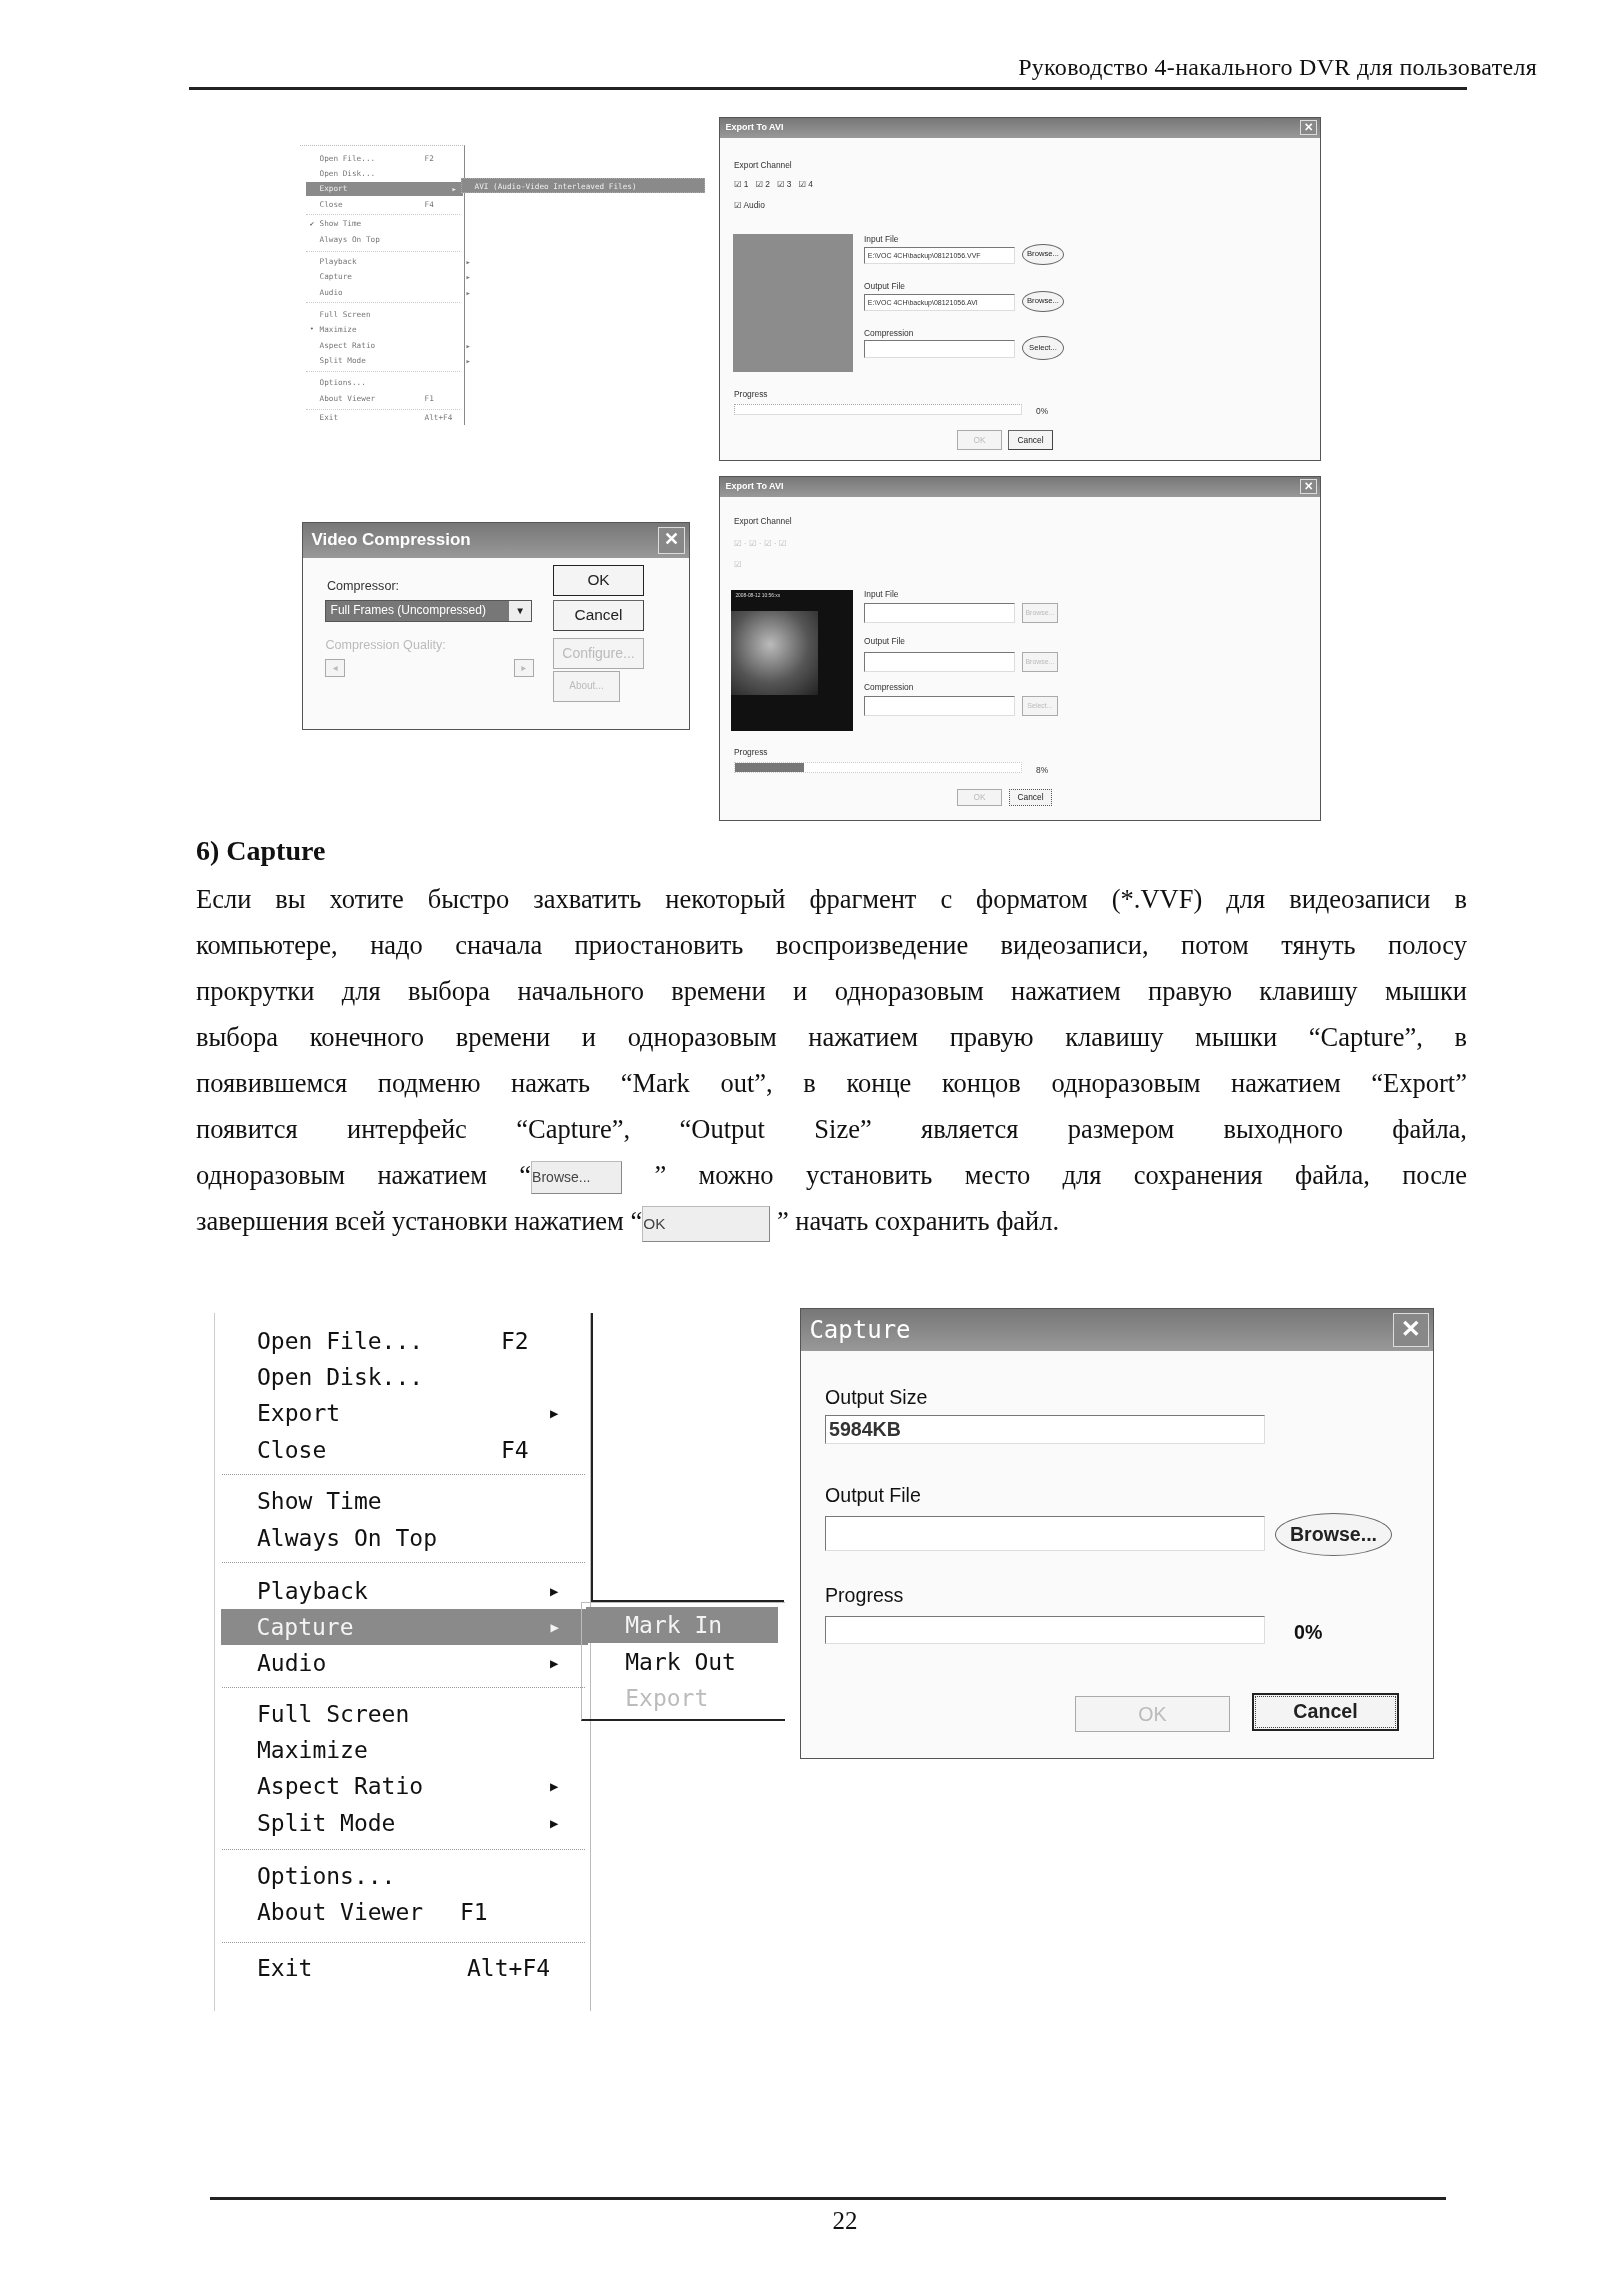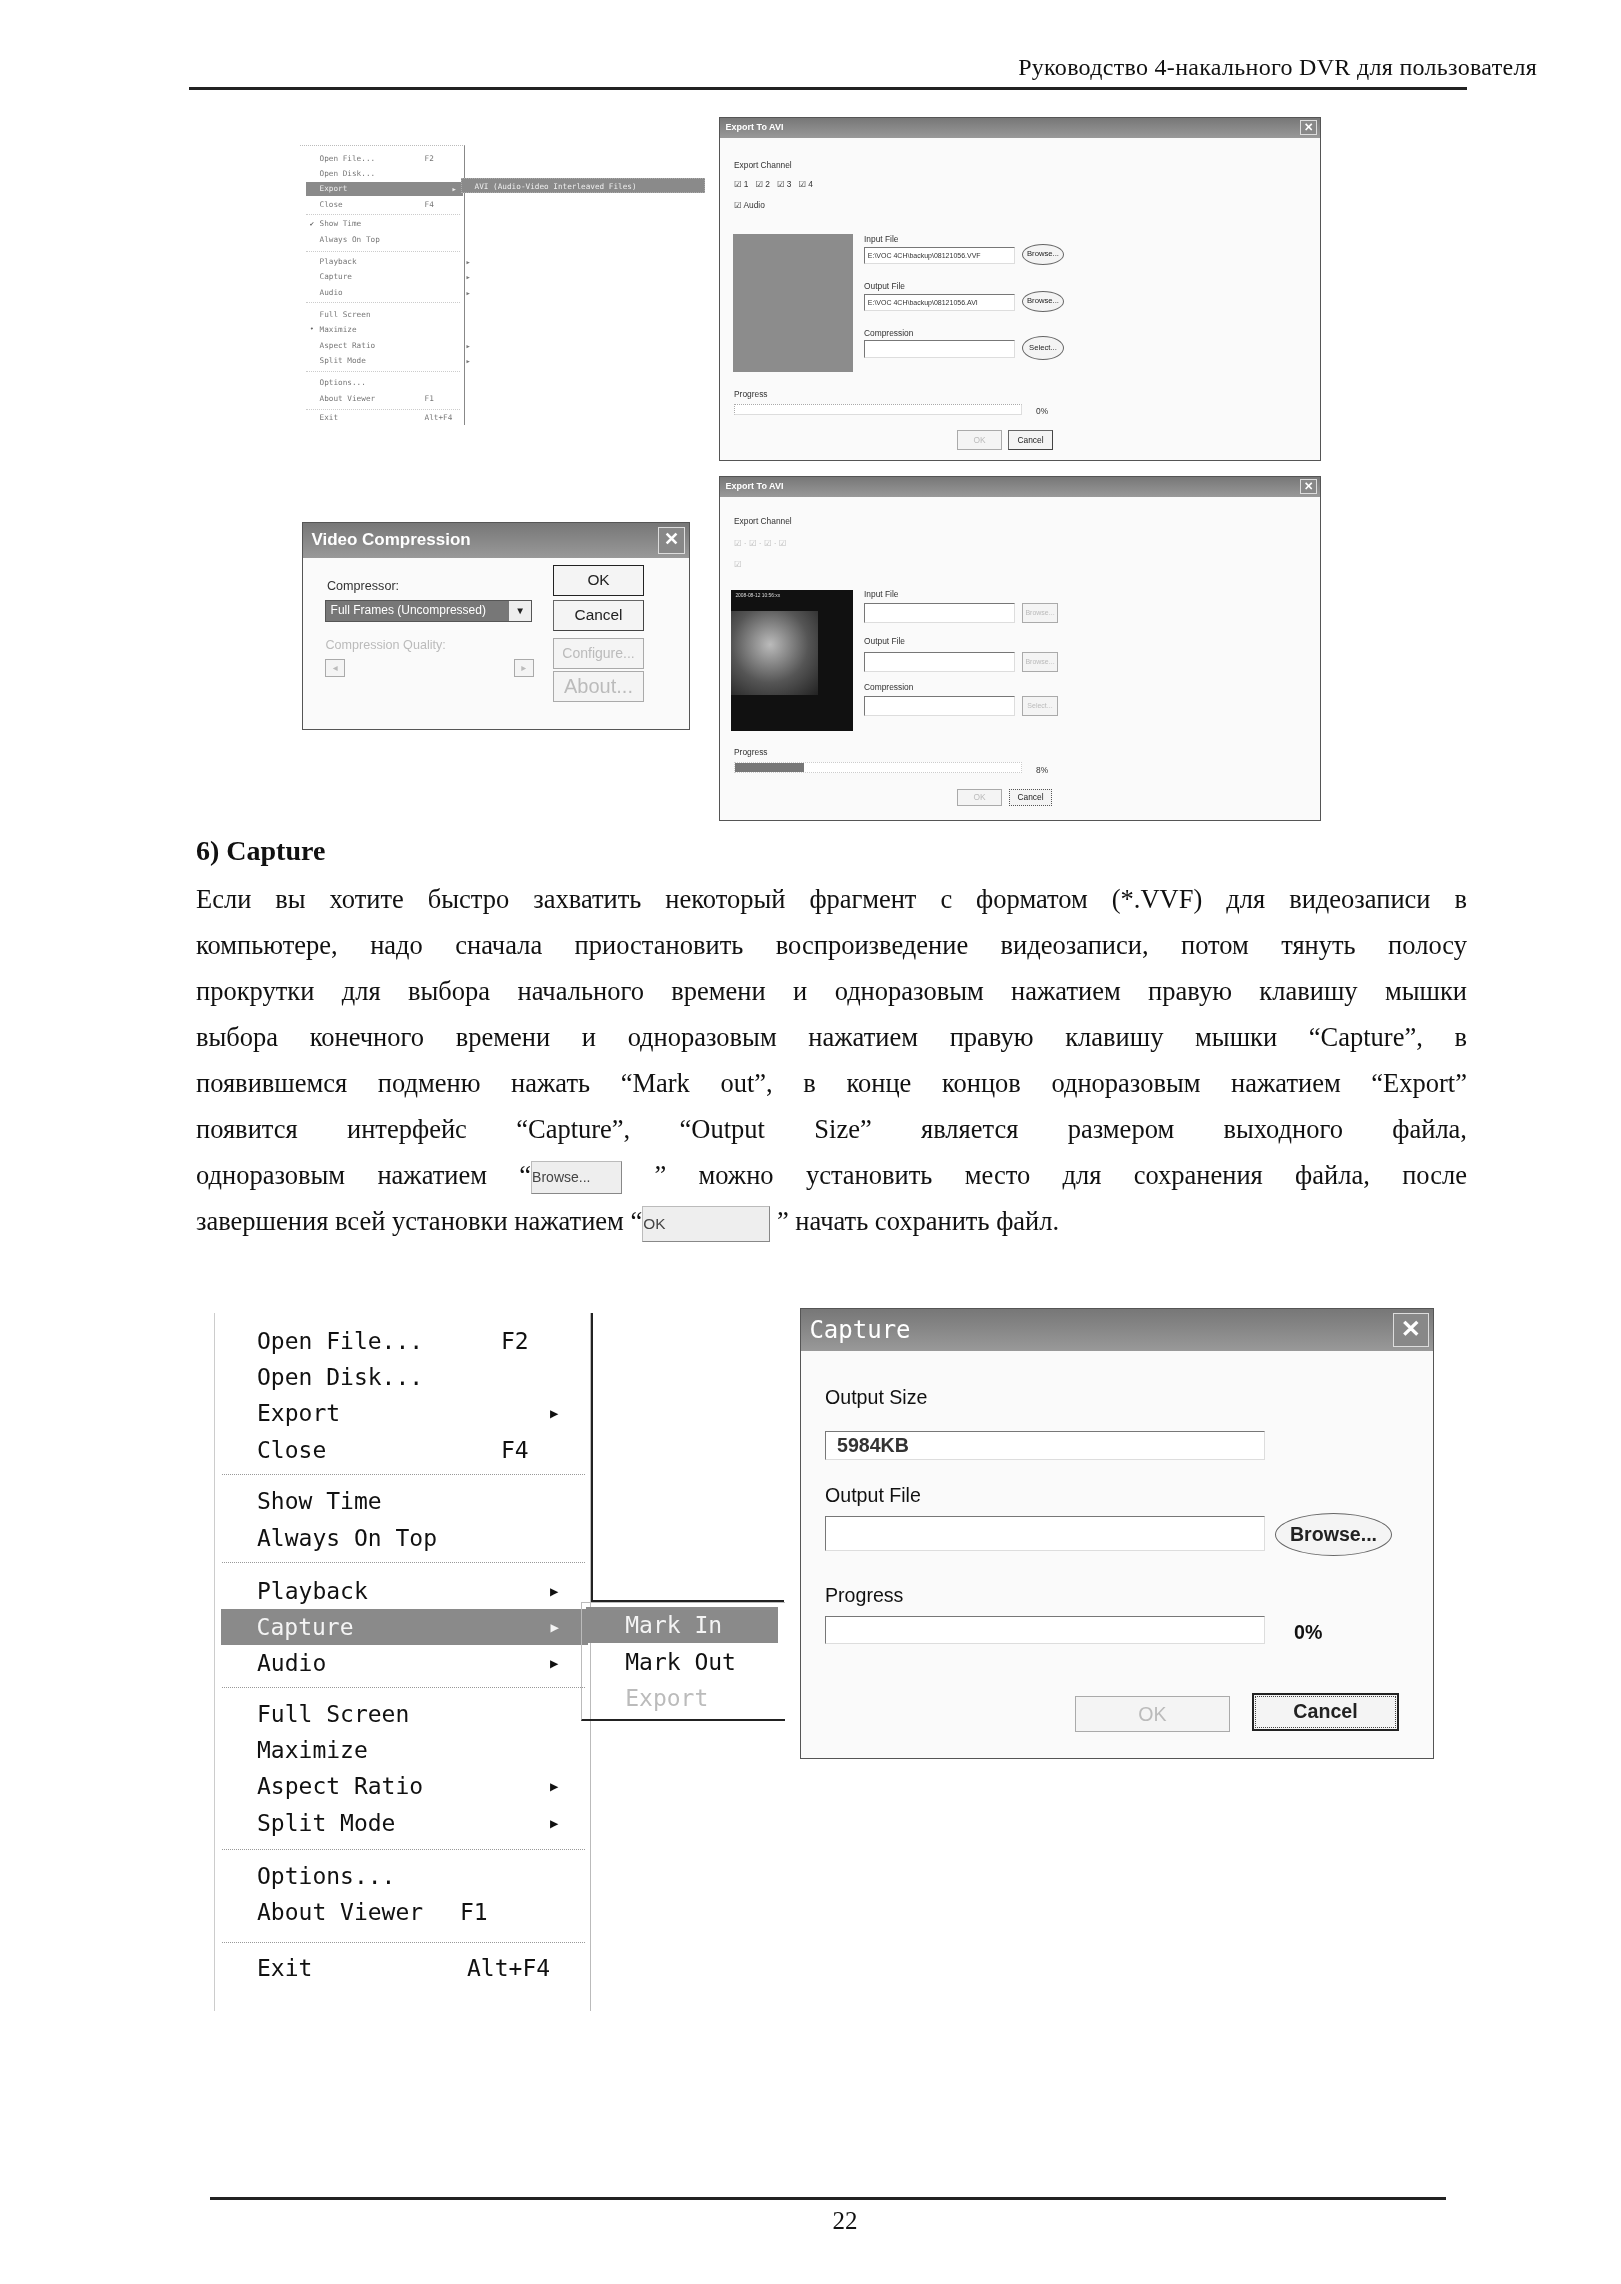--- a/index.html
+++ b/index.html
@@ -161,21 +161,21 @@
   <div class="select" style="left:22.4px;top:77px;width:207px;height:22.4px;line-height:19.6px;padding-left:4.2px;font-size:12px">
     <span>Full Frames (Uncompressed)</span>
     <span class="dd">▼</span>
   </div>
   <div class="lbl dim" style="left:22.4px;top:115px">Compression Quality:</div>
   <div class="btn dis" style="left:22.4px;top:136px;width:19.6px;height:18px;line-height:15.4px;font-size:9.8px">◂</div>
   <div class="btn dis" style="left:211px;top:136px;width:19.6px;height:18px;line-height:15.4px;font-size:9.8px">▸</div>
   <div class="btn" style="left:250px;top:42px;width:91px;height:31px;line-height:28px;border:1.4px solid #222;font-size:15.4px">OK</div>
   <div class="btn" style="left:250px;top:77px;width:91px;height:31px;line-height:28px;font-size:15.4px">Cancel</div>
   <div class="btn dis" style="left:250px;top:115px;width:91px;height:31px;line-height:28px;font-size:14px">Configure...</div>
-  <div class="btn dis" style="left:250px;top:148px;width:91px;height:31px;line-height:28px;font-size:20px">About...</div>
+  <div class="btn dis" style="left:250px;top:148px;width:67px;height:31px;line-height:28px;font-size:10px">About...</div>
 </div>
 
 <div class="dlg exp2">
   <div class="tbar"><span>Export To AVI</span></div>
   <div class="xbtn">✕</div>
   <div class="lbl" style="left:14px;top:39px">Export Channel</div>
   <div class="lbl dim" style="left:14px;top:61px">☑ · ☑ · ☑ · ☑</div>
   <div class="lbl dim" style="left:14px;top:82px">☑</div>
   <div class="video" style="left:11.2px;top:113px;width:122px;height:141px">
     <div class="scene"></div>
@@ -244,21 +244,21 @@
 <div class="abs bsub">
   <div class="it hl" style="top:4.2px">Mark In</div>
   <div class="it" style="top:41px">Mark Out</div>
   <div class="it dis" style="top:77px">Export</div>
 </div>
 
 <div class="dlg cap">
   <div class="tbar"><span>Capture</span></div>
   <div class="xbtn">✕</div>
   <div class="lbl" style="left:24px;top:77px">Output Size</div>
-  <div class="field" style="left:24px;top:122px;width:440px;height:29px;line-height:26.5px;padding-left:11px">5984KB</div>
+  <div class="field" style="left:24px;top:106px;width:440px;height:29px;line-height:26.5px;padding-left:3px">5984KB</div>
   <div class="lbl" style="left:24px;top:175px">Output File</div>
   <div class="field" style="left:24px;top:207px;width:440px;height:35px"></div>
   <div class="btn oval" style="left:474px;top:204px;width:117px;height:43px;line-height:41px;font-weight:bold">Browse...</div>
   <div class="lbl" style="left:24px;top:275px">Progress</div>
   <div class="field" style="left:24px;top:307px;width:440px;height:28px"></div>
   <div class="lbl" style="left:493px;top:312px;font-weight:bold">0%</div>
   <div class="btn dis" style="left:274px;top:387px;width:155px;height:36px;line-height:34px">OK</div>
   <div class="btn" style="left:451px;top:384px;width:147px;height:38px;line-height:32px;border:2.1px solid #222;outline:0.7px dotted #444;outline-offset:-4.9px;font-weight:bold">Cancel</div>
 </div>
 

